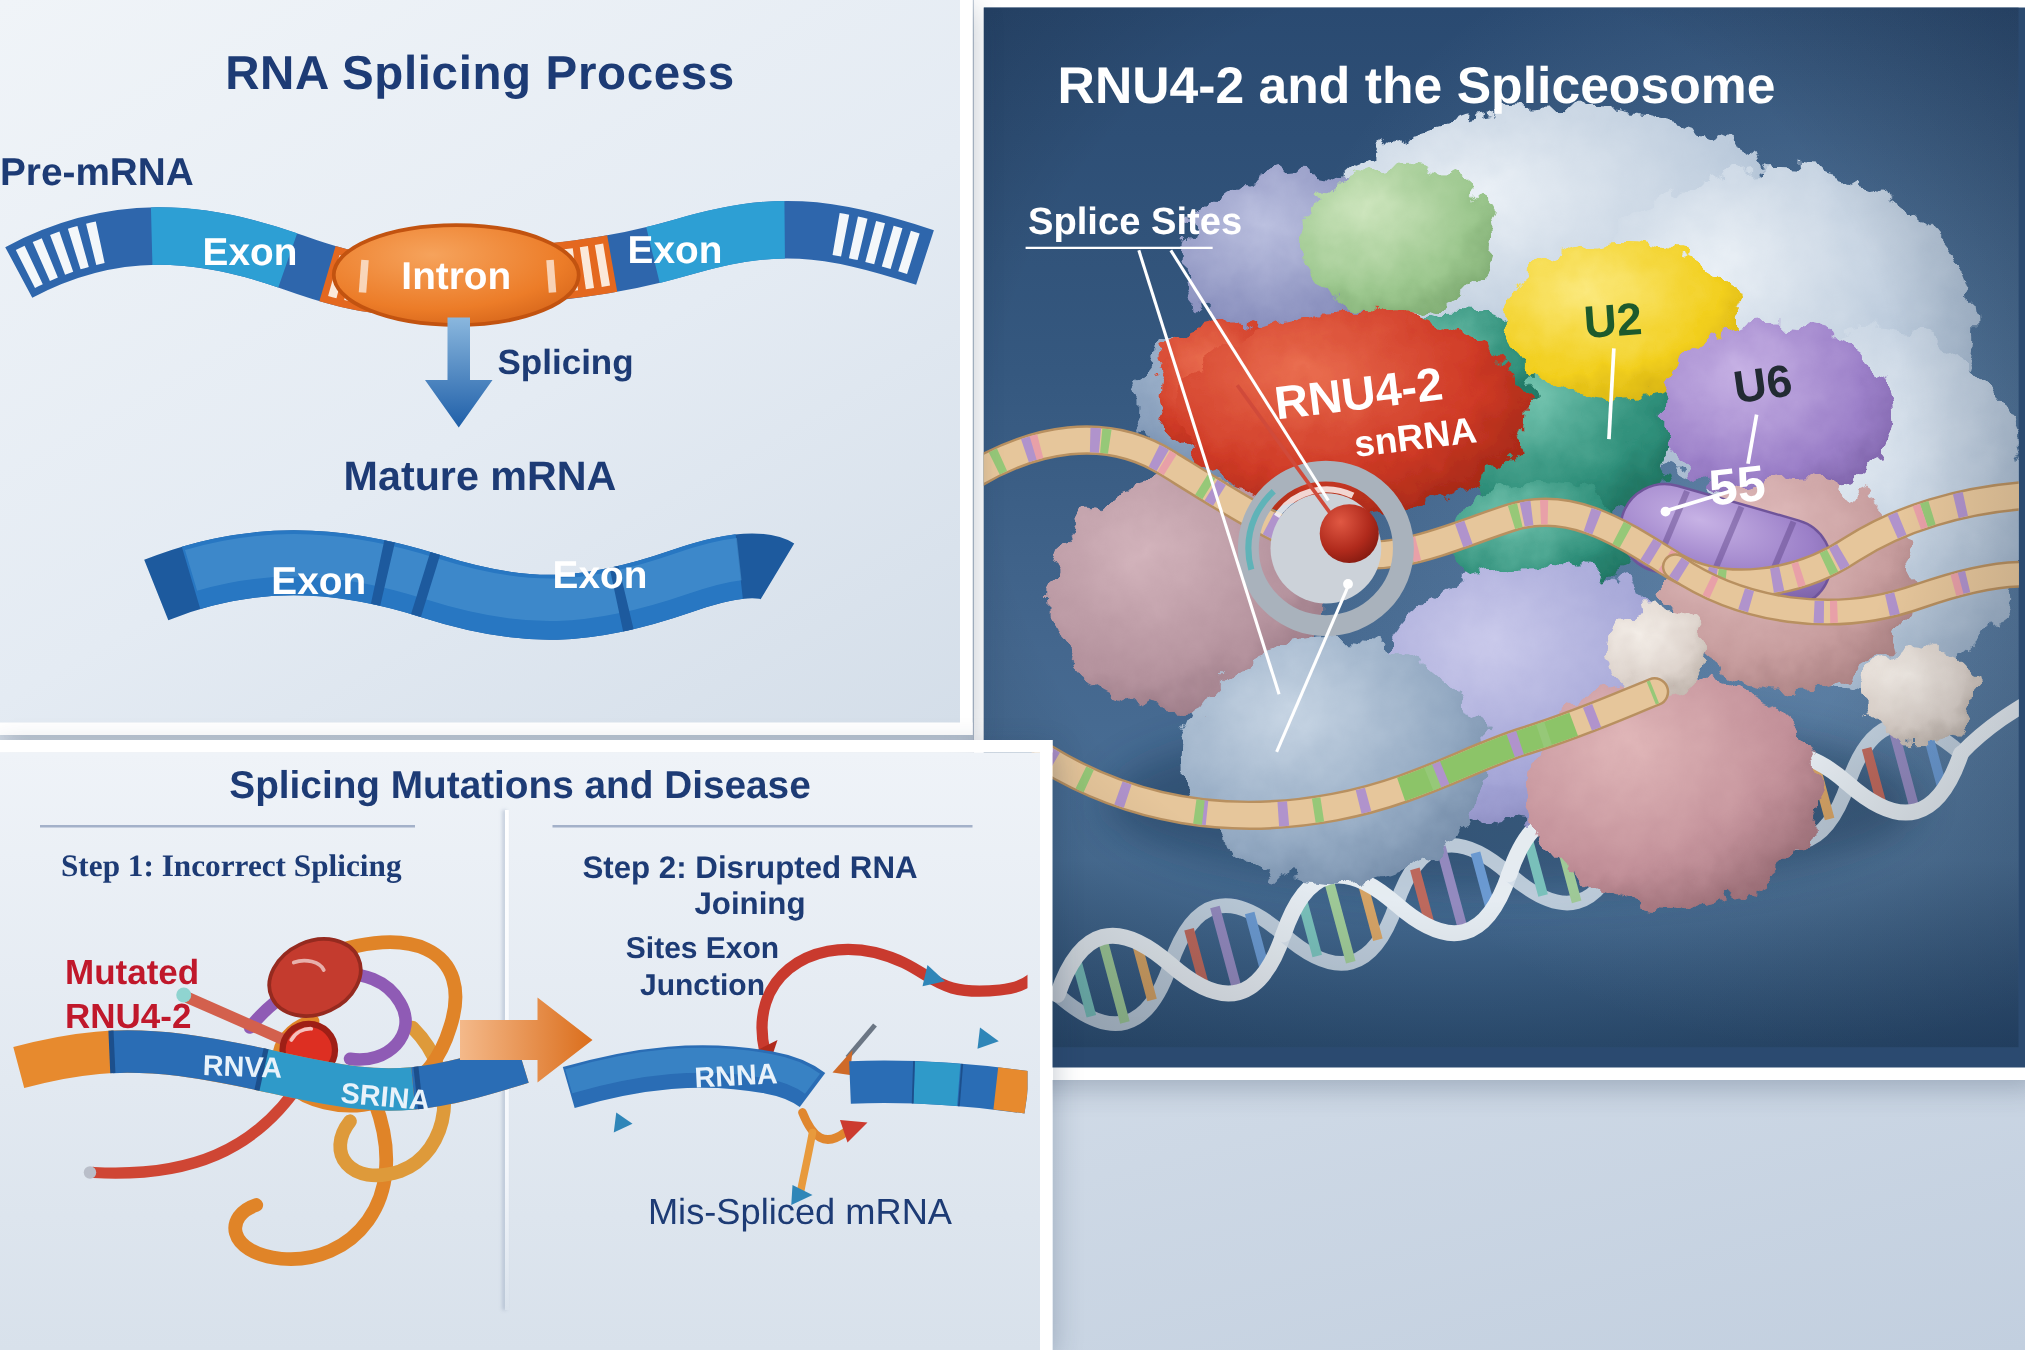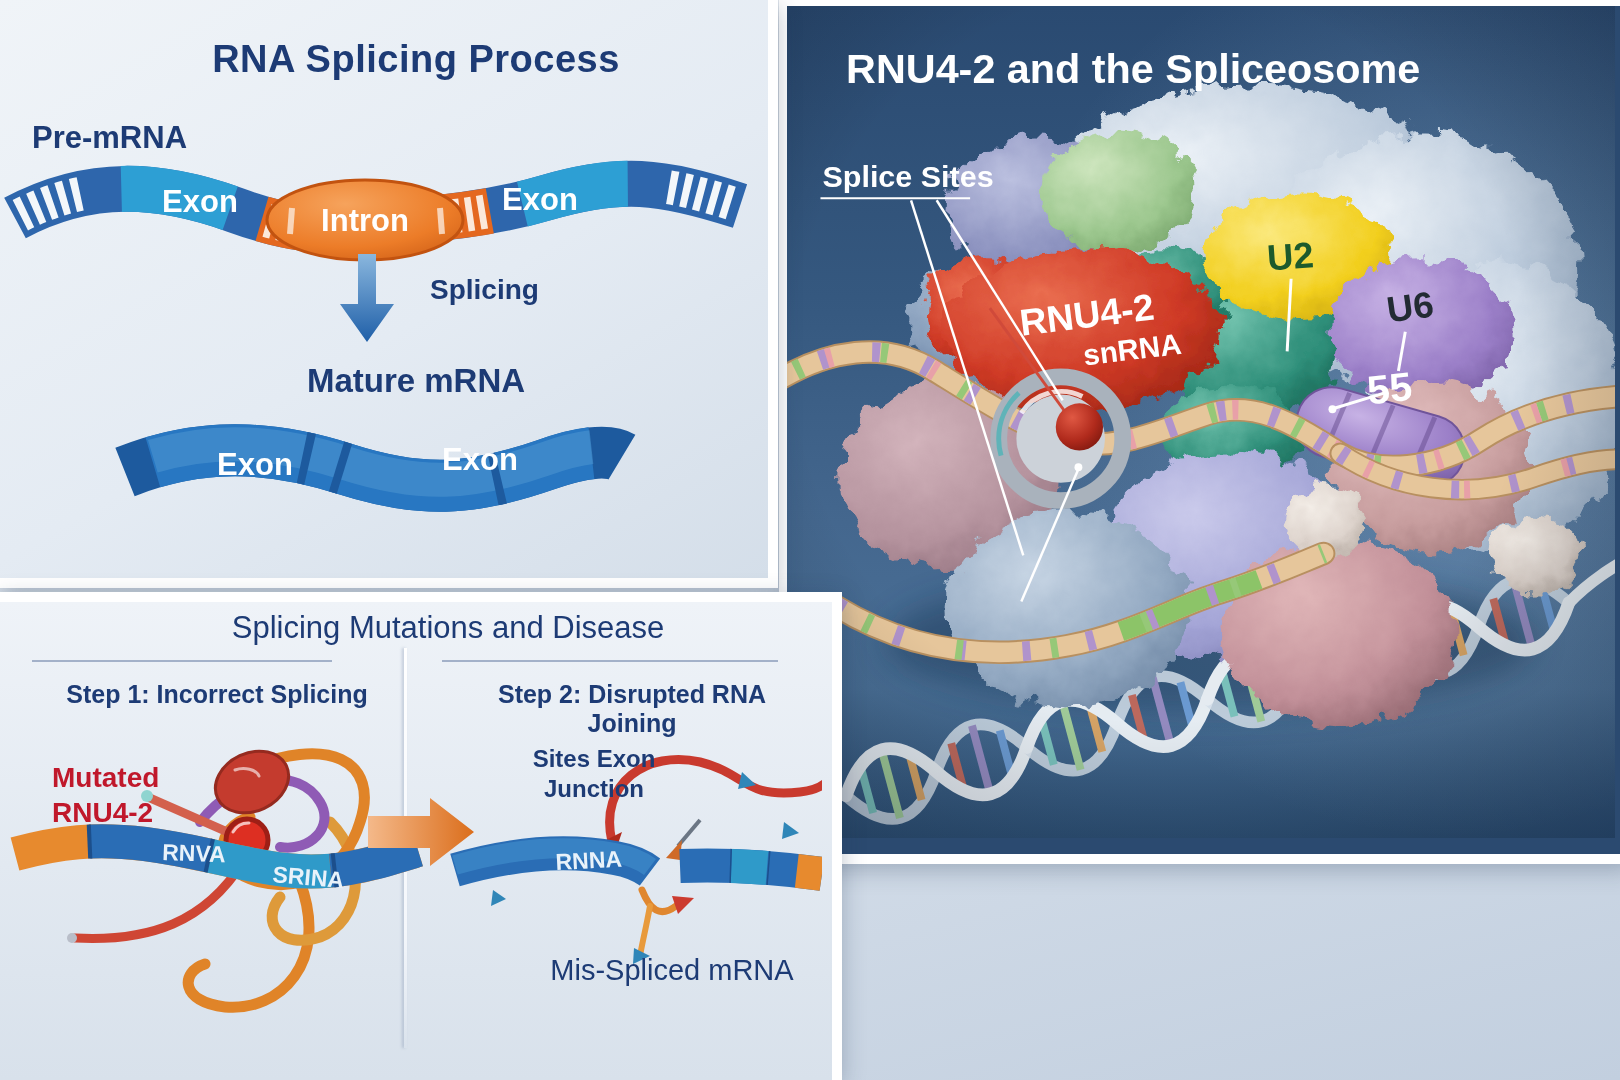--- a/index.html
+++ b/index.html
@@ -4,42 +4,42 @@
 <style>
   html,body{margin:0;padding:0;background:#c9d5e3;}
   .canvas{position:relative;width:1620px;height:1080px;overflow:hidden;
     background:linear-gradient(165deg,#f0f3f7 0%,#dde5ee 45%,#c2cfdf 100%);
     font-family:"Liberation Sans","DejaVu Sans",sans-serif;}
   .panel{position:absolute;box-shadow:0 6px 22px rgba(30,50,80,.28);}
   
   .panel-tl{left:0;top:0;width:768px;height:578px;
     background:linear-gradient(150deg,#f0f4f8 0%,#e4ebf3 55%,#d4dee9 100%);
     border-right:10px solid #fff;border-bottom:10px solid #fff;z-index:3;}
-  .navy{color:#1d3b75;margin-left:32px;}
+  .navy{color:#1d3b75;}
   .tl-title{position:absolute;top:38px;left:0;width:100%;text-align:center;
     font-size:38px;font-weight:bold;letter-spacing:.5px;}
   .tl-pre{position:absolute;top:120px;left:0;width:100%;text-align:left;
     font-size:31px;font-weight:bold;}
   .tl-splicing{position:absolute;left:398px;top:274px;font-size:28px;font-weight:bold;}
   .tl-mature{position:absolute;top:362px;left:0;width:100%;text-align:center;
     font-size:33px;font-weight:bold;}
   .abs{position:absolute;}
   
   .panel-bl{left:0;top:592px;width:832px;height:478px;
     background:linear-gradient(180deg,#eff3f8 0%,#e2e9f1 55%,#d8e1eb 100%);
     border-top:10px solid #fff;border-right:10px solid #fff;z-index:4;}
   .bl-title{position:absolute;top:8px;left:0;width:100%;text-align:center;
-    font-size:31px;font-weight:normal;}
+    font-size:31px;font-weight:bold;}
   .col-rule{position:absolute;top:58px;height:2px;background:#7c8fb0;opacity:.65;}
   .rule1{left:32px;width:300px;} .rule2{left:442px;width:336px;}
   .col-div{position:absolute;left:404px;top:46px;width:3px;height:400px;
     background:linear-gradient(180deg,#ffffff, #f4f7fb 70%, rgba(255,255,255,0));
     box-shadow:-2px 0 3px rgba(110,130,160,.35);}
   .step-h{position:absolute;top:78px;font-size:25px;font-weight:bold;text-align:center;}
-  .step1-h{left:20px;width:330px;} .step2-h{left:420px;width:360px;}
+  .step1-h{left:20px;width:330px;font-family:Liberation Serif, serif;} .step2-h{left:420px;width:360px;}
   .mutated{position:absolute;left:52px;top:158px;width:170px;font-size:28px;
     font-weight:bold;color:#c0182b;line-height:1.25;}
   .failed{position:absolute;left:472px;top:142px;width:180px;text-align:center;
     font-size:24px;font-weight:bold;line-height:1.25;}
   .misspliced{position:absolute;left:505px;top:352px;width:270px;text-align:center;
     font-size:29px;font-weight:normal;}
   
   .panel-r{left:779px;top:0;width:841px;height:848px;background:#2b4a70;
     border-left:8px solid #fff;border-bottom:10px solid #fff;border-top:6px solid #fff;
     border-right:5px solid #fff;z-index:2;}

